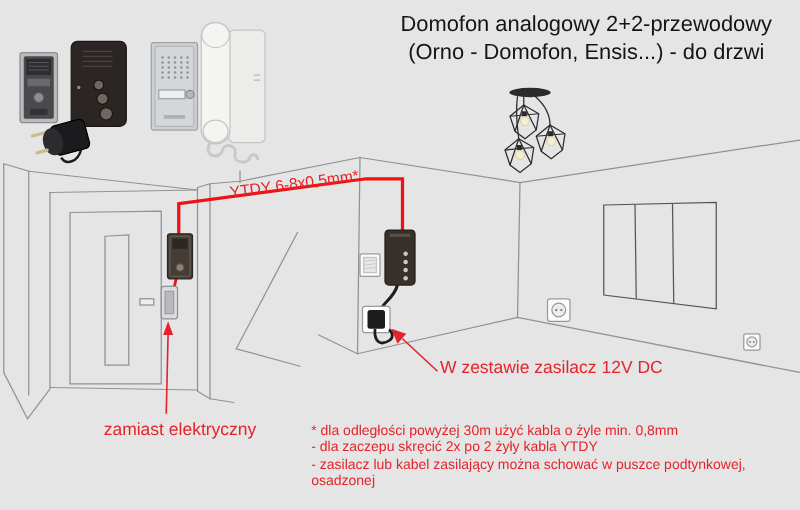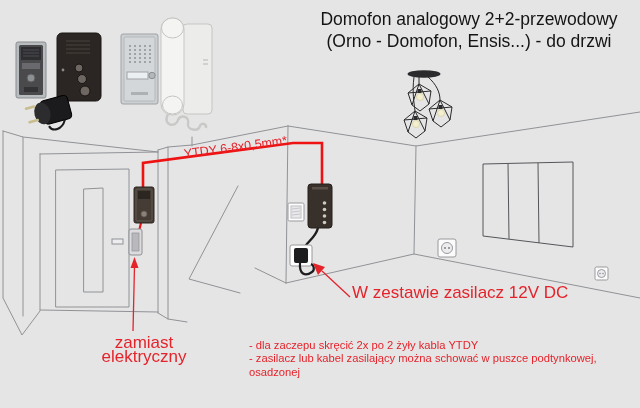--- a/index.html
+++ b/index.html
@@ -5,21 +5,21 @@
   html,body{margin:0;padding:0;background:#ffffff;}
   .stage{
     position:relative;width:640px;height:408px;background:#e5e5e5;overflow:hidden;
     font-family:"Liberation Sans","DejaVu Sans",sans-serif;
   }
   .stage svg{position:absolute;left:0;top:0;}
   .title{
     position:absolute;left:300px;top:8px;width:338px;text-align:center;
     color:#141414;font-size:17.5px;line-height:22px;
   }
-  .red-note{color:#e5232b;font-size:17px;line-height:14px;position:absolute;}
+  .red-note{color:#e5232b;font-size:14px;line-height:14px;position:absolute;}
   .cable-label{
     position:absolute;left:183px;top:147px;color:#e5232b;font-size:12.5px;
     transform:rotate(-7.5deg);transform-origin:left top;white-space:nowrap;
   }
   .strike-note{left:75px;top:336px;width:138px;text-align:center;}
   .psu-note{left:352px;top:286px;text-align:left;}
   .footnotes{
     position:absolute;left:249px;top:339px;width:388px;
     color:#e5232b;font-size:11.2px;line-height:13.4px;
   }
@@ -233,18 +233,19 @@
 
   <div class="red-note strike-note">
     <div>zamiast elektryczny</div>
   </div>
 
   <div class="red-note psu-note">
     <div>W zestawie zasilacz 12V DC</div>
   </div>
 
   <div class="footnotes">
+    <div>* dla odległości powyżej 30m użyć kabla o żyle min. 0,8mm</div>
     <div>- dla zaczepu skręcić 2x po 2 żyły kabla YTDY</div>
     <div>- zasilacz lub kabel zasilający można schować w puszce podtynkowej, osadzonej</div>
 
   </div>
 
 </div>
 
 </body></html>

